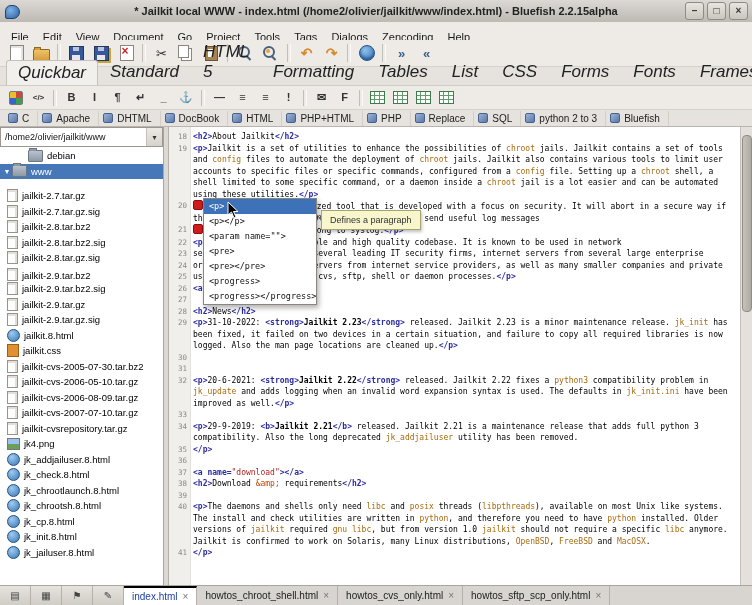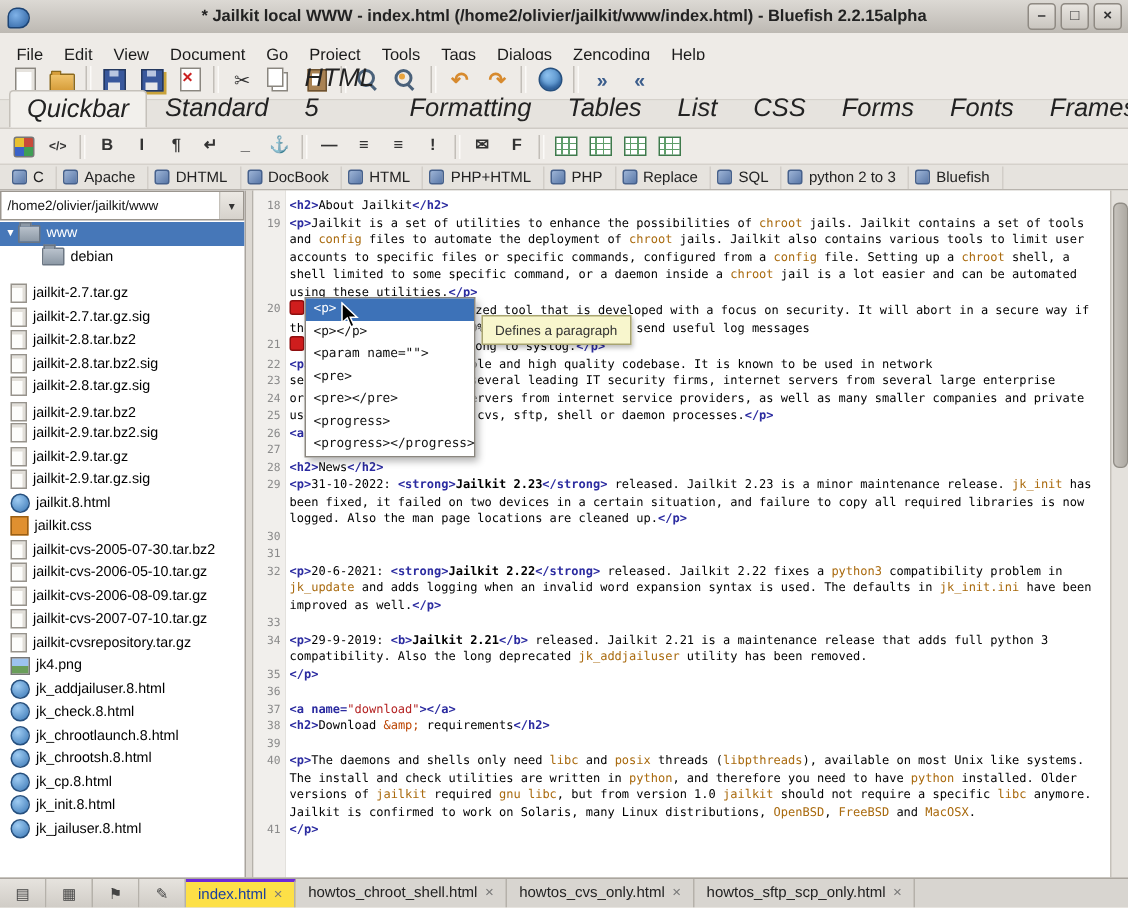--- a/index.html
+++ b/index.html
@@ -116,21 +116,21 @@
   
   #vscroll{width:11px;background:#e4e1dc;border-left:1px solid #c5c1ba;position:relative;}
   #vthumb{position:absolute;left:1px;top:8px;width:8px;height:175px;background:linear-gradient(90deg,#c6c2bc,#aeaaa3);
     border:1px solid #918d86;border-radius:4px;}
   
   #tabbar{position:absolute;left:0;top:585px;width:752px;height:20px;background:#d8d5d0;
     border-top:1px solid #aaa59e;display:flex;align-items:stretch;box-sizing:border-box;}
   .panel-tab{width:30px;border-right:1px solid #b5b1aa;display:flex;align-items:center;justify-content:center;
     font-size:10px;color:#444;background:linear-gradient(#e6e3de,#d0ccc6);}
   .dtab{display:flex;align-items:center;gap:5px;padding:0 8px;border-right:1px solid #b5b1aa;font-size:10px;color:#222;}
-  .dtab.active{background:#fde047;border-top:2px solid #6d28d9;color:#1b3f9e;}
+  .dtab.active{background:#ffffff;border-top:2px solid #000000;color:#1b3f9e;}
   .dtab-close{color:#777;font-size:10px;}
 </style>
 </head>
 <body>
 
 <div id="titlebar">
   <span id="app-icon"></span>
   <span id="title-text">* Jailkit local WWW - index.html (/home2/olivier/jailkit/www/index.html) - Bluefish 2.2.15alpha</span>
   <span id="win-controls">
       <span class="win-btn">–</span>
@@ -324,29 +324,29 @@
     </span>
   </div>
 
 <div id="main">
   <div id="sidebar">
     <div id="path-combo">
       <span id="path-combo-text">/home2/olivier/jailkit/www</span>
       <span id="combo-arrow">▾</span>
     </div>
     <div id="filelist">
+        <div class="frow" style="padding-left: 18px;">
+          <span class="expander"></span>
+          <span class="fold fico"></span>
+          <span>debian</span>
+        </div>
         <div class="frow sel" style="padding-left: 2px;">
           <span class="expander">▼</span>
           <span class="fold fico"></span>
           <span>www</span>
-        </div>
-        <div class="frow" style="padding-left: 18px;">
-          <span class="expander"></span>
-          <span class="fold fico"></span>
-          <span>debian</span>
         </div>
         <div class="files-gap"></div>
         <div class="frow" style="padding-left: 7px;">
           <span class="fico ic-package"></span>
           <span>jailkit-2.7.tar.gz</span>
         </div>
         <div class="frow" style="padding-left: 7px;">
           <span class="fico ic-package"></span>
           <span>jailkit-2.7.tar.gz.sig</span>
         </div>

